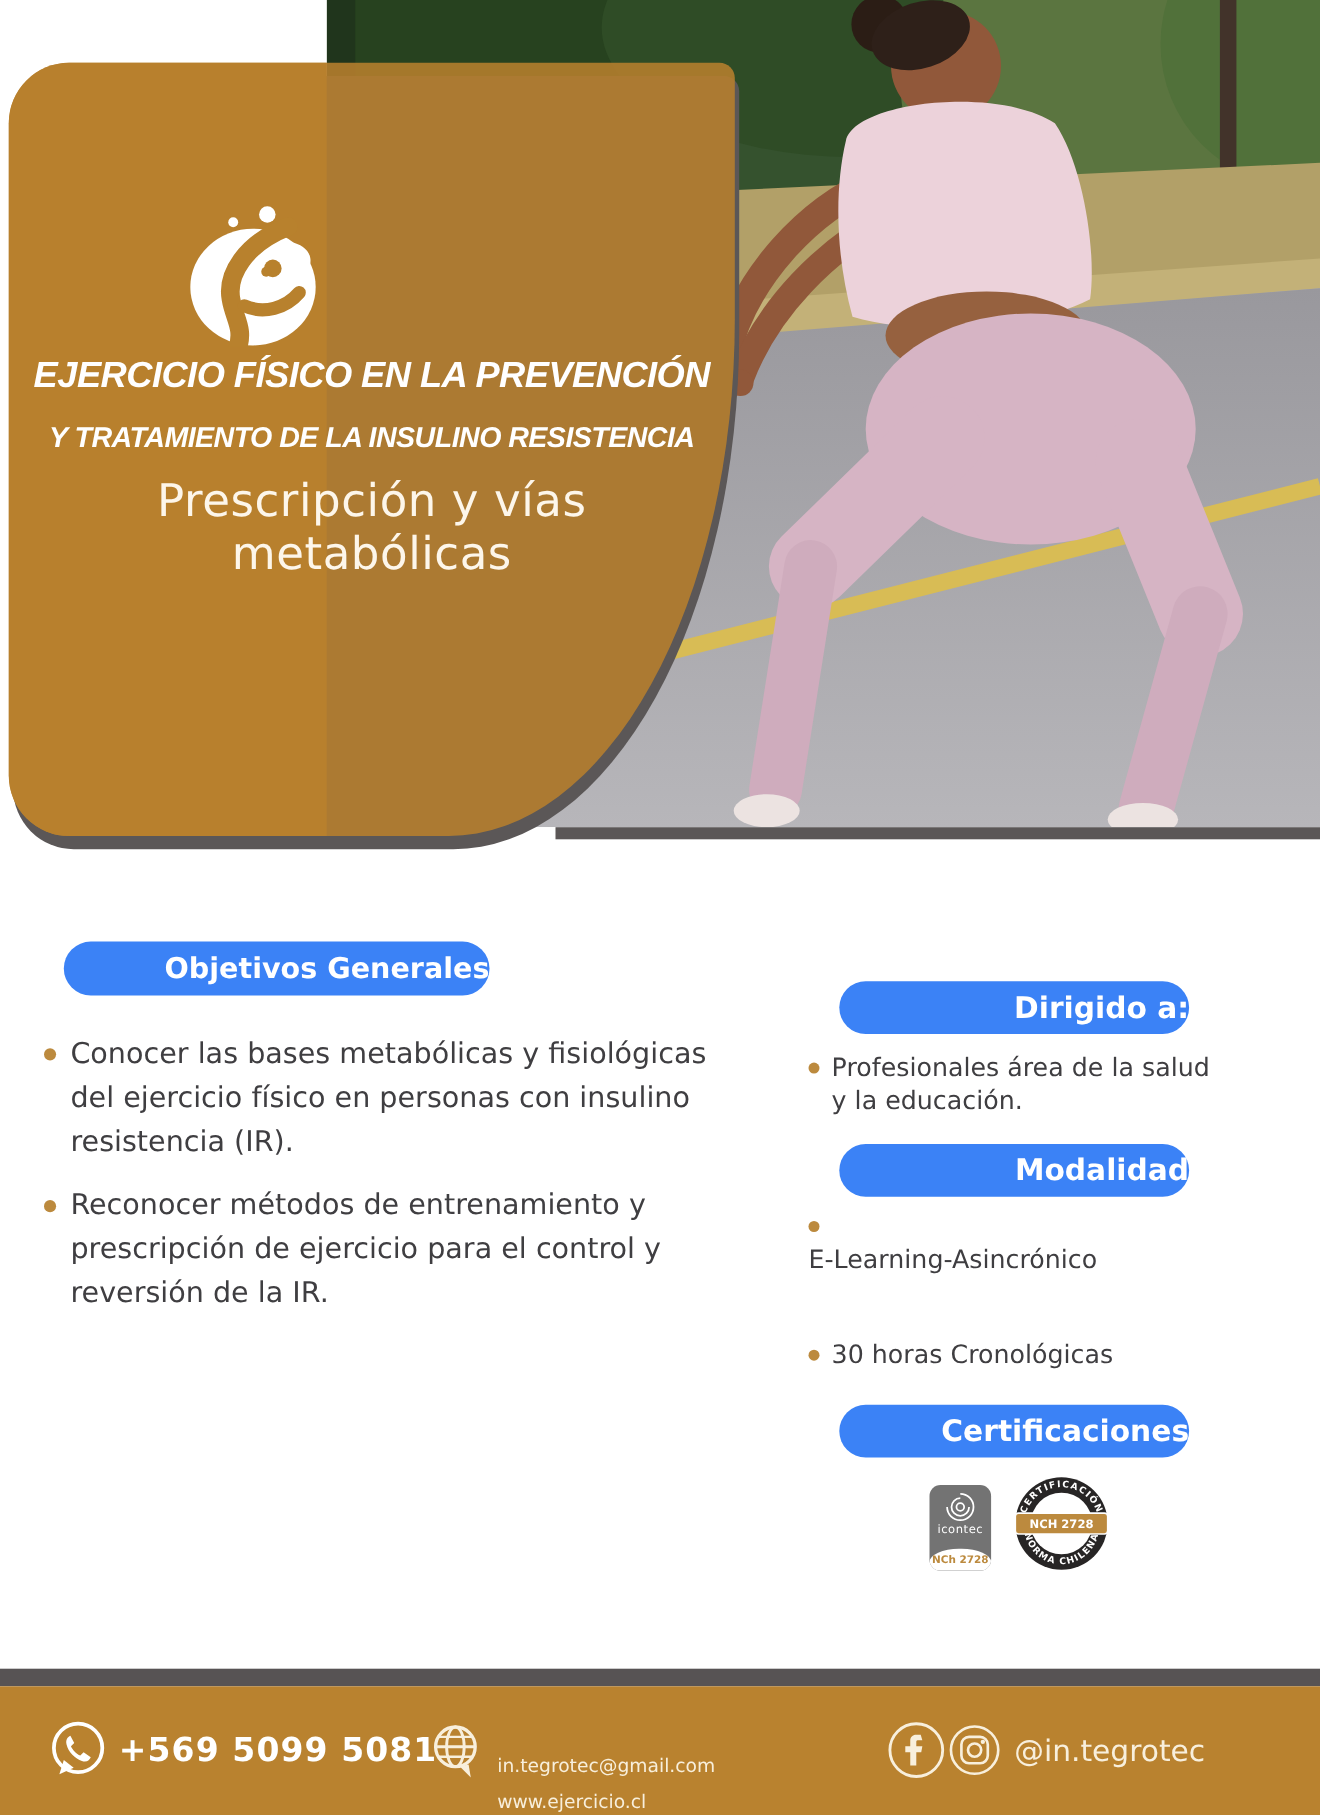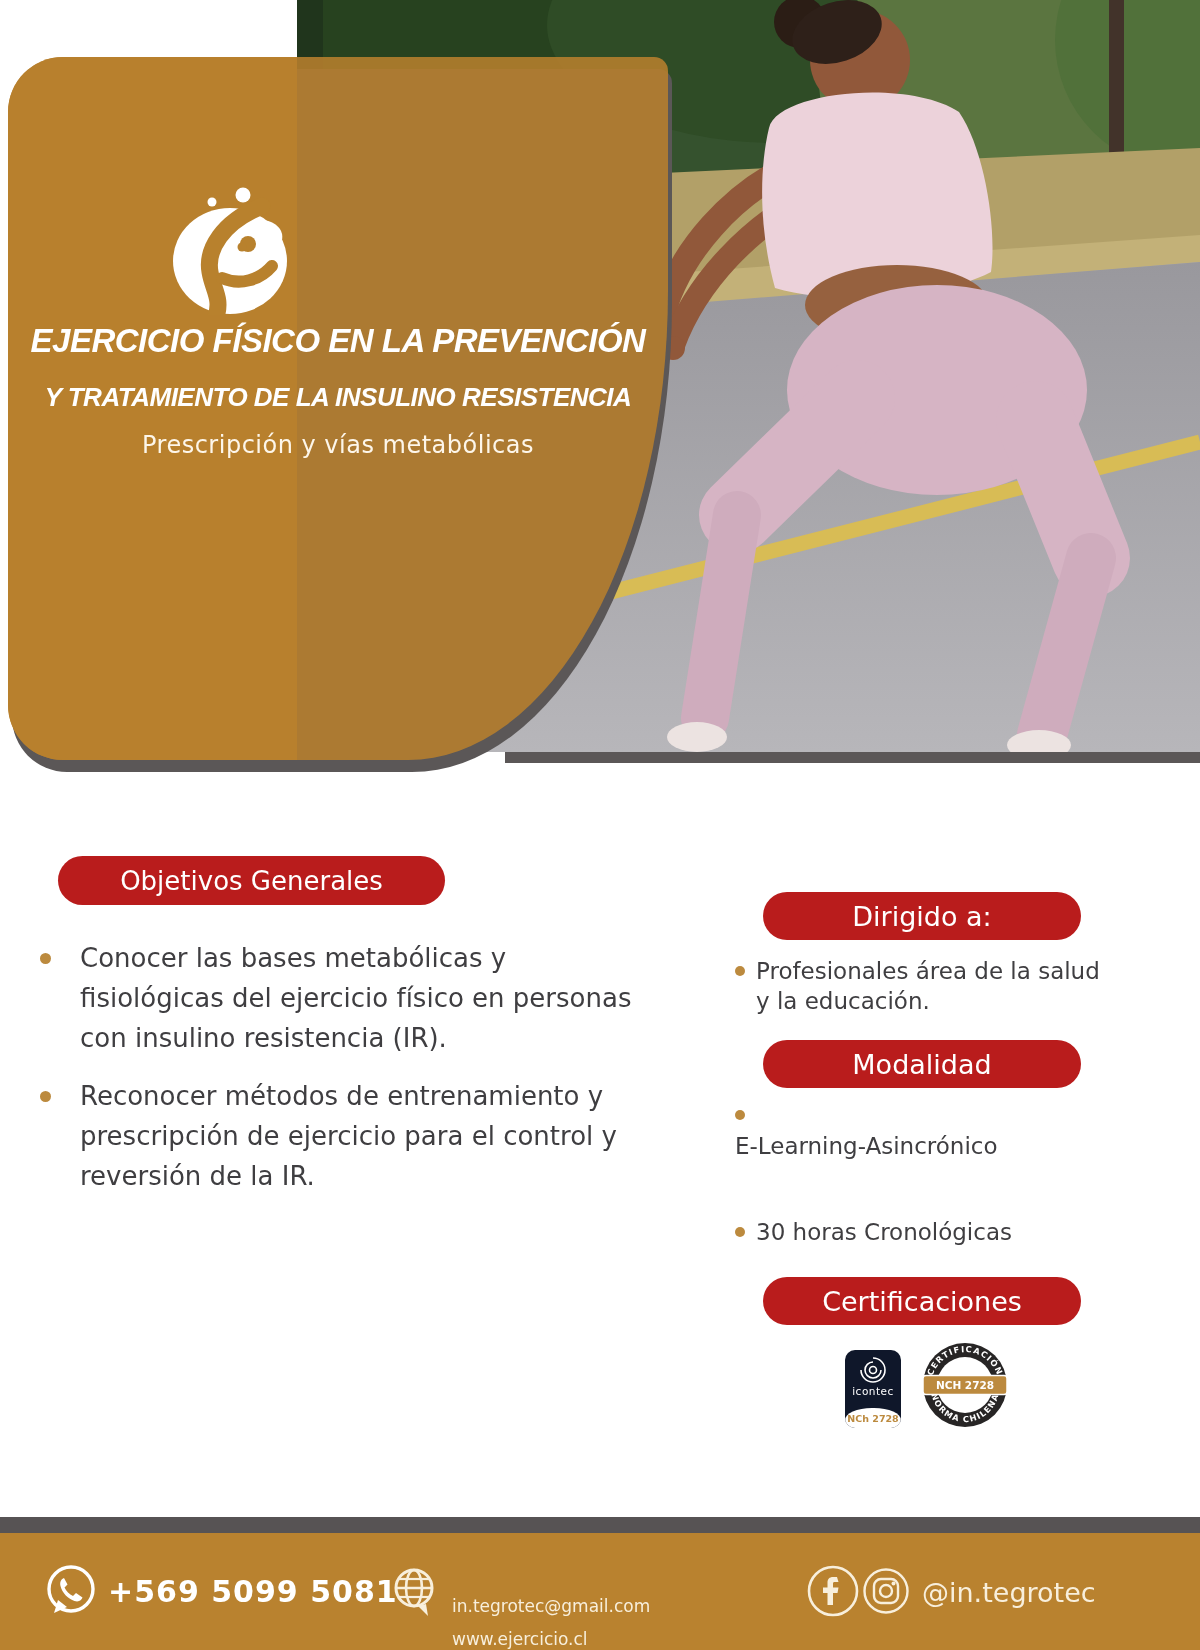--- a/index.html
+++ b/index.html
@@ -26,39 +26,39 @@
       letter-spacing:3px;line-height:1.05;}
   .brand-tag{font-family:"Liberation Sans",sans-serif;font-size:17px;font-weight:400;
       letter-spacing:0.8px;margin-top:3px;color:#fdf6ea;}
 
   
   .titles{left:18px;top:322px;width:640px;text-align:center;color:#ffffff;}
   .t1{font-family:"Liberation Sans",sans-serif;font-style:italic;font-weight:700;
       font-size:33px;letter-spacing:-0.5px;}
   .t2{font-family:"Liberation Sans",sans-serif;font-style:italic;font-weight:700;
       font-size:26px;margin-top:22px;letter-spacing:-0.5px;}
-  .t3{font-size:24px;font-weight:400;margin-top:18px;letter-spacing:0.5px;color:#fdf6ea;}
-
-  
-  .pill{background:#b91c1c;color:#ffffff;font-weight:400;text-align:center;
-      border-radius:26px;display:flex;align-items:center;justify-content:center;}
+  .t3{font-size:41px;font-weight:400;margin-top:18px;letter-spacing:0.5px;color:#fdf6ea;}
+
+  
+  .pill{background:#3b82f6;color:#ffffff;font-weight:700;text-align:center;
+      border-radius:26px;display:flex;align-items:center;justify-content:flex-end;}
   .pill-left{left:58px;top:856px;width:387px;height:49px;font-size:26px;}
   .side-pill{left:763px;width:318px;height:48px;font-size:27px;}
 
   
   .objectives{left:40px;top:938px;width:608px;color:#3f3e41;}
-  .obj-item{display:flex;gap:29px;margin-bottom:18px;font-size:26px;line-height:40px;}
+  .obj-item{display:flex;gap:13px;margin-bottom:18px;font-size:26px;line-height:40px;}
   .dot{flex:0 0 auto;width:11px;height:11px;border-radius:50%;background:#bc8a3e;margin-top:15px;}
 
   
   .side-bullet{color:#3f3e41;display:flex;gap:11px;font-size:23px;line-height:30px;width:380px;}
   .side-bullet .dot{margin-top:10px;width:10px;height:10px;}
 
   
-  .icontec{left:845px;top:1350px;width:56px;height:78px;background:#0f172a;border-radius:10px;
+  .icontec{left:845px;top:1350px;width:56px;height:78px;background:#737373;border-radius:10px;
       display:flex;flex-direction:column;align-items:center;overflow:hidden;}
   .icontec-name{color:#ffffff;font-size:10.5px;letter-spacing:0.5px;margin-top:1px;}
   .icontec-foot{margin-top:auto;width:100%;height:20px;background:#ffffff;
       border-radius:55% 55% 9px 9px / 70% 70% 9px 9px;display:flex;align-items:center;justify-content:center;}
   .icontec-code{color:#bc8a3e;font-size:9.5px;font-weight:700;}
   .seal{left:922px;top:1342px;width:86px;height:86px;}
 
   
   .foot-bar{left:0;top:1517px;width:1200px;height:16px;background:#575354;}
   .footer{left:0;top:1533px;width:1200px;height:117px;background:#b9822f;}

